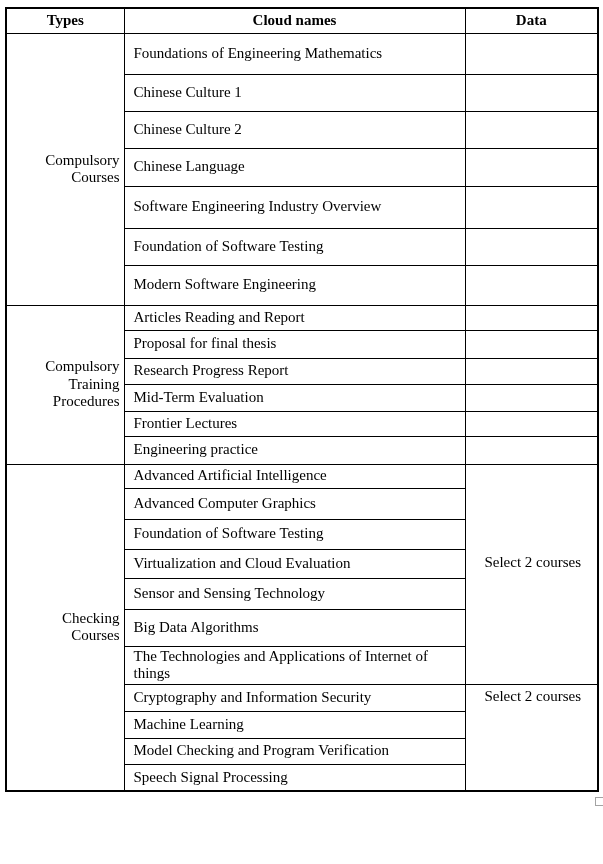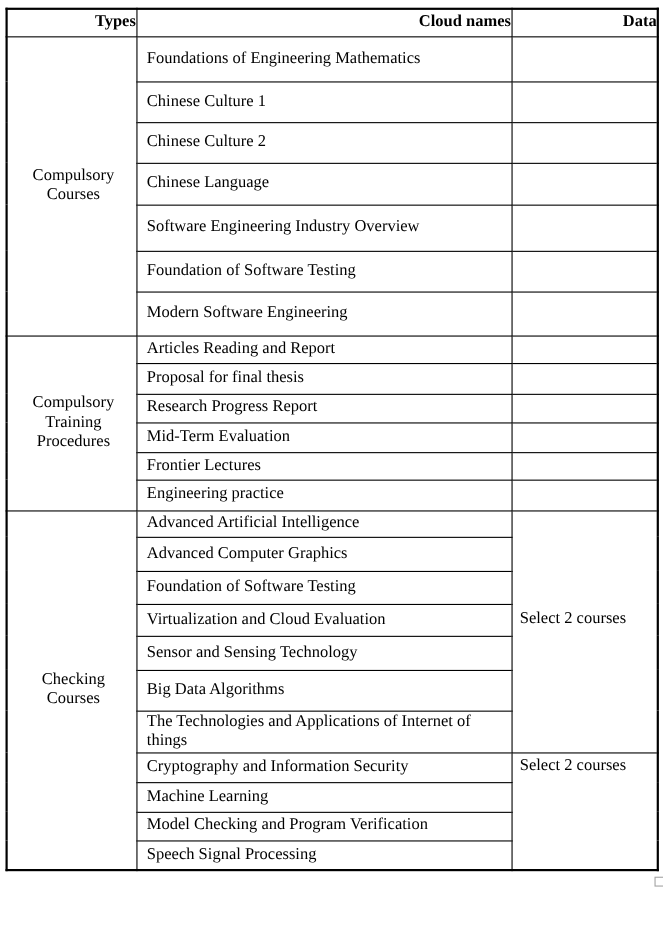--- a/index.html
+++ b/index.html
@@ -27,37 +27,37 @@
   .course-table th,
   .course-table td {
     border: 1px solid #000000;
     line-height: 17.5px;
     padding: 0;
     overflow: hidden;
     vertical-align: middle;
   }
   .course-table th {
     font-weight: bold;
-    text-align: right;
+    text-align: center;
   }
   td.type-cell {
     padding-left: 7px;
     padding-right: 4px;
-    text-align: center;
+    text-align: right;
   }
   td.course-cell {
     padding-left: 9px;
     padding-right: 5px;
     text-align: left;
     margin-top: 28px;
   }
   td.note-cell {
     padding-left: 7px;
     padding-right: 4px;
-    text-align: left;
+    text-align: center;
   }
   td.note-mid span.nudge-up {
     position: relative;
     top: -11px;
     display: inline-block;
   }
   td.note-top {
     vertical-align: top;
     padding-top: 3px;
   }

